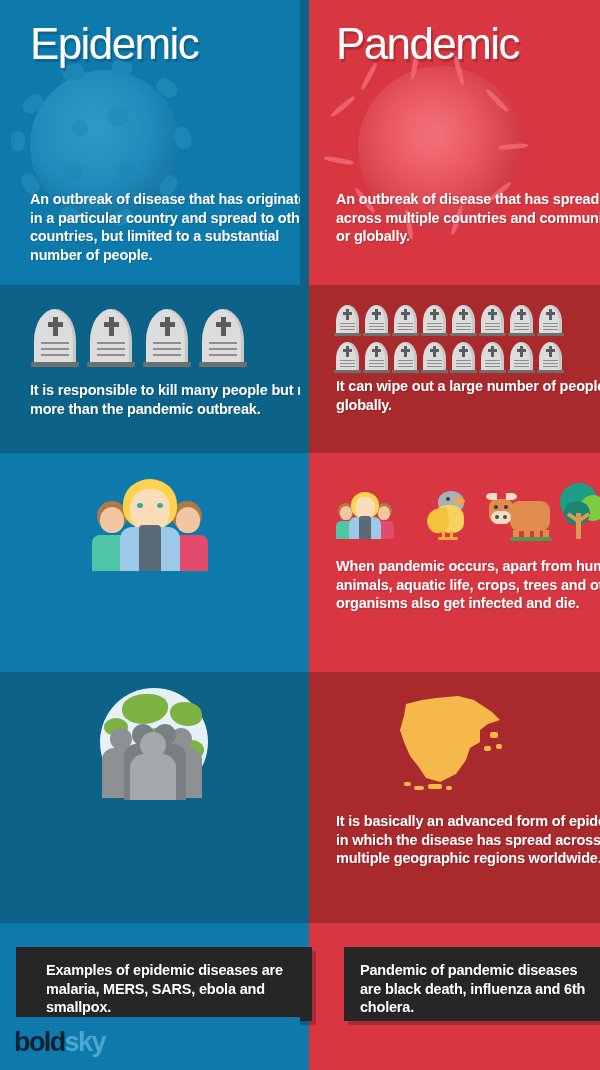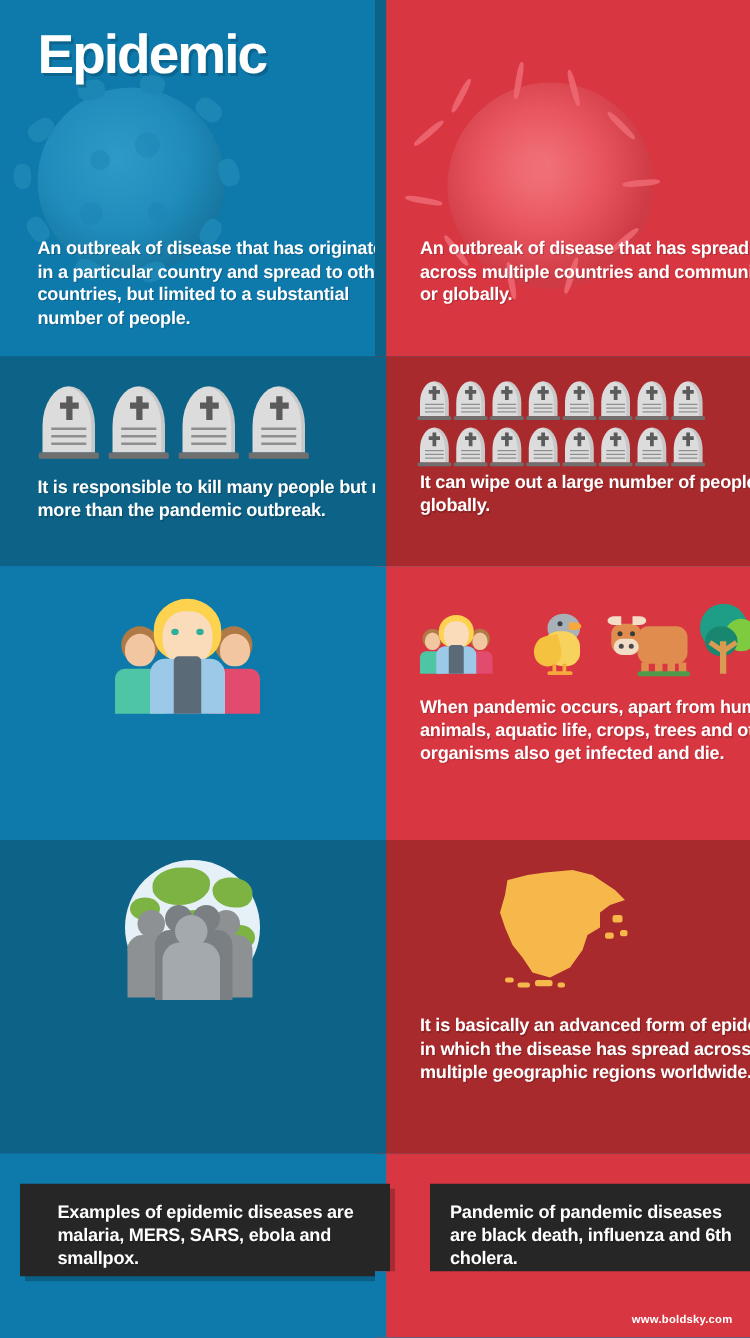--- a/index.html
+++ b/index.html
@@ -37,21 +37,21 @@
     letter-spacing:-0.2px;
     text-shadow:1px 1px 0 rgba(0,0,0,0.18);
     position:relative;z-index:4;
   }
   .left .body-text{padding:0 12px 0 30px;}
   .right .body-text{padding:0 16px 0 36px;}
 
   .title{
     color:#ffffff;
     font-size:44px;
-    font-weight:bold;
+    font-weight:normal;
     letter-spacing:-1.6px;
     text-shadow:2px 3px 0 rgba(0,0,0,0.18);
     position:relative;z-index:4;
     line-height:1;
   }
   .left .title{padding-left:30px;padding-top:22px;}
   .right .title{padding-left:36px;padding-top:22px;}
 
   
   .virus-wrap{position:absolute;top:58px;left:0;width:300px;height:190px;z-index:1;}
@@ -154,20 +154,21 @@
         <span class="spike spike-r" style="width:30px;height:5px;left:152px;top:10px;transform:rotate(-105deg);opacity:.85;"></span>
         <span class="spike spike-r" style="width:30px;height:5px;left:190px;top:40px;transform:rotate(-135deg);opacity:.85;"></span>
         <span class="spike spike-r" style="width:30px;height:5px;left:206px;top:86px;transform:rotate(175deg);opacity:.85;"></span>
         <span class="spike spike-r" style="width:30px;height:5px;left:192px;top:132px;transform:rotate(140deg);opacity:.85;"></span>
         <span class="spike spike-r" style="width:30px;height:5px;left:150px;top:160px;transform:rotate(108deg);opacity:.85;"></span>
         <span class="spike spike-r" style="width:30px;height:5px;left:102px;top:164px;transform:rotate(80deg);opacity:.85;"></span>
         <span class="spike spike-r" style="width:30px;height:5px;left:58px;top:140px;transform:rotate(52deg);opacity:.85;"></span>
         <span class="spike spike-r" style="width:30px;height:5px;left:32px;top:100px;transform:rotate(10deg);opacity:.85;"></span>
         <span class="spike spike-r" style="width:26px;height:26px;left:120px;top:66px;border-radius:50%;opacity:.45;"></span>
       </div>
+      <div class="title">Pandemic</div>
       <div class="body-text" style="position:absolute;top:190px;left:0;width:300px;">An outbreak of disease that has spread across multiple countries and communities, or globally.</div>
     </div>
   </div>
 
   <div class="row" style="height:168px;">
     <div class="cell left blue-dark" style="height:168px;">
       <div class="stones" style="padding:24px 0 0 34px;width:240px;">
         <span class="stone" style="margin-right:11px;">
           <span class="top" style="width:42px;height:53px;display:block;">
             <span class="cross-v" style="left:19px;top:8px;width:5px;height:19px;"></span>
@@ -508,19 +509,20 @@
   <div class="examples" style="position:absolute;left:16px;top:923px;width:600px;">
     <div class="ex-box ex-left">
       <div class="body-text">Examples of epidemic diseases are malaria, MERS, SARS, ebola and smallpox.</div>
     </div>
     <div class="ex-box ex-right">
       <div class="body-text" style="padding-left:8px;">Pandemic of pandemic diseases are black death, influenza and 6th cholera.</div>
     </div>
   </div>
 
   <div class="footer">
-    <div class="fr">
-      <div class="seam"></div>
-      <div class="url">www.boldsky.com</div>
+    <div class="fl">
+      <div class="logo">
+        <span class="b">bold</span><span class="s">sky</span>
+      </div>
     </div>
   </div>
 
 </div>
 
 </body></html>

